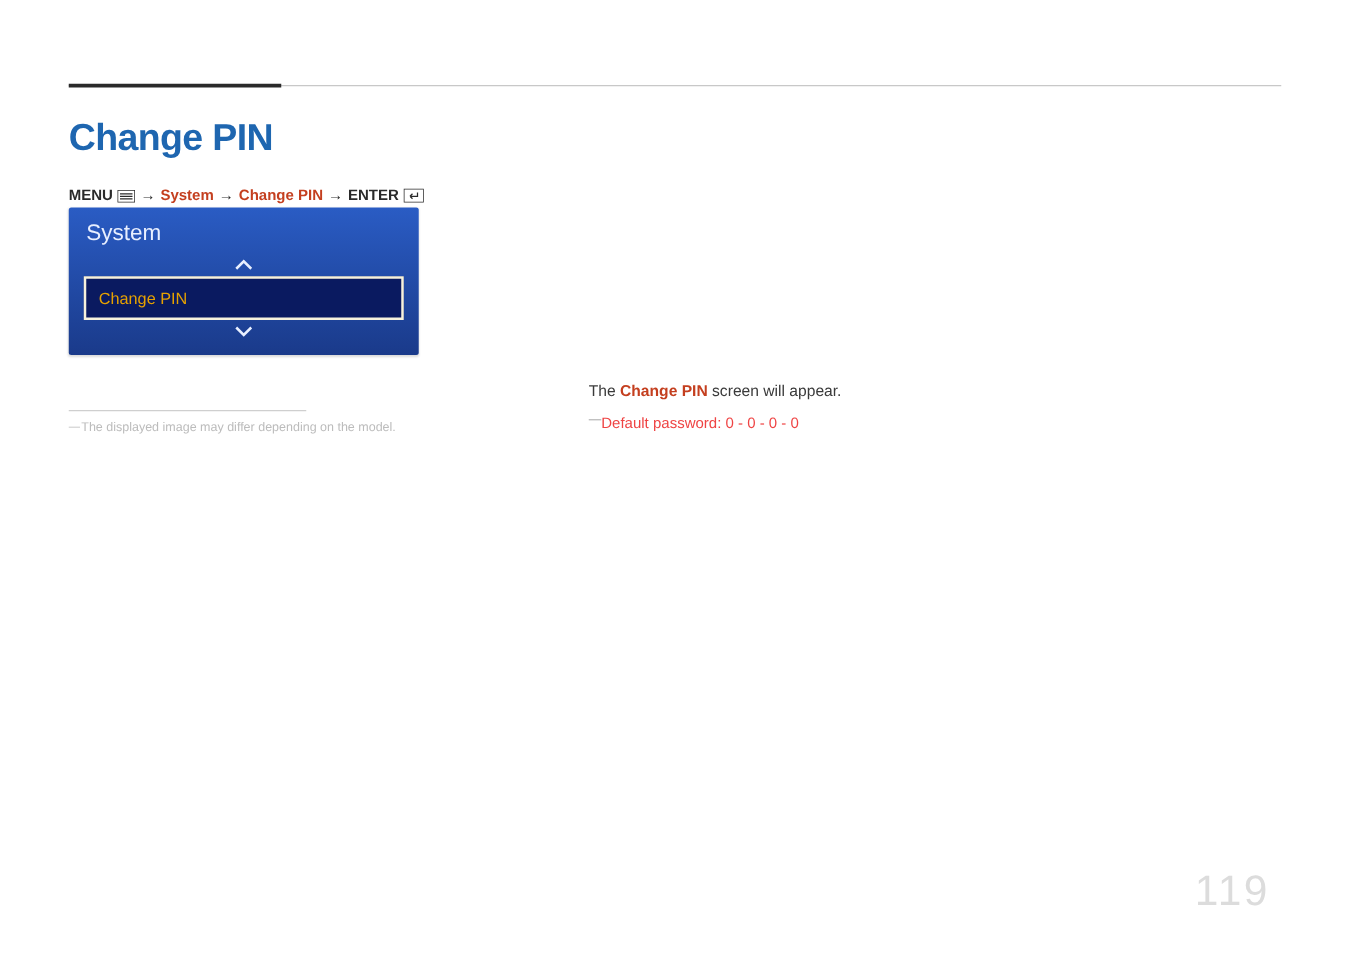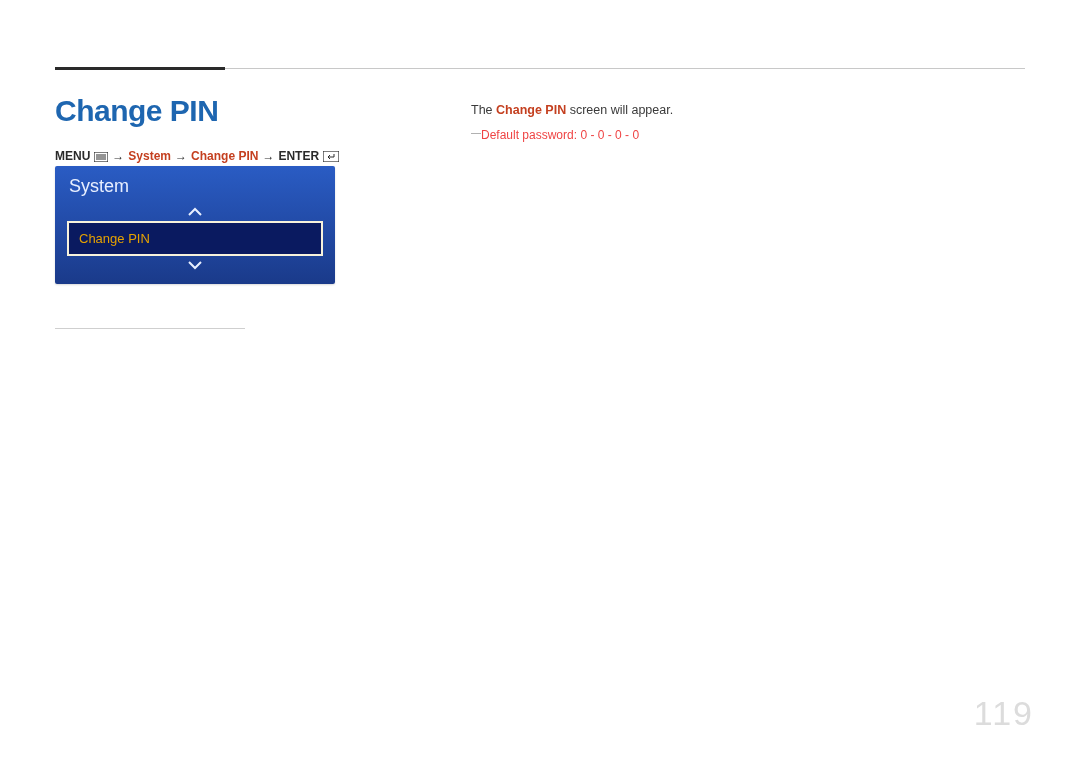--- a/index.html
+++ b/index.html
@@ -1,20 +1,20 @@
 <!DOCTYPE html>
 <html><head>
 <meta charset="utf-8">
 <style>
   * { box-sizing: border-box; margin: 0; padding: 0; }
   html, body { width: 1080px; height: 763px; background: #fff; font-family: "Segoe UI", Arial, sans-serif; color: #333; }
   .page { position: relative; width: 1080px; height: 763px; padding: 60px 55px 0 55px; }
   .top-rule { position: absolute; top: 68px; left: 55px; right: 55px; height: 1px; background: #c8c8c8; }
   .top-rule-accent { position: absolute; top: 67px; left: 55px; width: 170px; height: 3px; background: #2a2a2a; }
-  .columns { display: flex; gap: 50px; margin-top: 34px; }
+  .columns { display: flex; gap: 50px; margin-top: 34px; align-items: flex-end; }
   .col-left { width: 340px; flex: 0 0 340px; }
   .col-right { flex: 1; padding-top: 6px; margin-left: 26px; }
   .page-title { font-size: 30px; font-weight: 600; color: #1e66b0; letter-spacing: -0.5px; margin-bottom: 22px; }
   .nav-path { font-size: 12px; font-weight: 600; color: #2a2a2a; margin-bottom: 4px; line-height: 1; display: flex; align-items: center; flex-wrap: wrap; gap: 4px; }
   .nav-path .arrow { color: #2a2a2a; font-weight: 600; }
   .nav-path .system { color: #c43f1f; }
   .nav-path .changepin { color: #c43f1f; }
   .nav-path .icon svg { vertical-align: -2px; }
   .menu-box { width: 280px; border-radius: 2px; overflow: hidden; background: linear-gradient(#2a5cc4, #1a3a8a); box-shadow: 0 1px 2px rgba(0,0,0,0.15); }
   .menu-header { padding: 10px 14px 8px 14px; color: #e8efff; font-size: 18px; font-weight: 400; }
@@ -24,21 +24,21 @@
   .menu-item { background: #0a1a60; border: 2px solid #f7f2dc; color: #e6a100; font-size: 13px; text-align: left; padding: 8px 10px; margin: 4px 0; }
   .footnote-rule { width: 190px; height: 1px; background: #cfcfcf; margin-top: 44px; margin-bottom: 8px; }
   .footnote { font-size: 10px; color: #bcbcbc; padding-left: 10px; position: relative; }
   .footnote::before { content: "―"; position: absolute; left: 0; top: -1px; color: #bcbcbc; font-size: 9px; }
   .body-text { font-size: 12.5px; color: #3a3a3a; line-height: 1.6; }
   .body-text p { margin-bottom: 2px; }
   .body-text strong { font-weight: 700; }
   .body-text .red { color: #c43f1f; font-weight: 700; }
   .note-line { font-size: 12px; color: #ef4444; margin-top: 6px; padding-left: 10px; position: relative; }
   .note-line::before { content: "―"; position: absolute; left: 0; top: -1px; color: #9a9a9a; font-size: 10px; }
-  .page-number { position: absolute; bottom: 30px; right: 46px; font-size: 34px; color: #dcdcdc; font-weight: 300; letter-spacing: 2px; }
+  .page-number { position: absolute; bottom: 30px; right: 64px; font-size: 34px; color: #dcdcdc; font-weight: 300; letter-spacing: 2px; }
 </style>
 </head>
 <body>
 
 <div class="page">
   <div class="top-rule"></div>
   <div class="top-rule-accent"></div>
 
   <div class="columns">
 
@@ -80,20 +80,21 @@
           <div class="menu-item">Change PIN</div>
           <div class="chevron">
             <svg width="16" height="10" viewBox="0 0 16 10">
                 <path d="M2 2 L8 8 L14 2" fill="none" stroke="#e8efff" stroke-width="2"></path>
               </svg>
           </div>
         </div>
       </div>
 
       <div class="footnote-rule"></div>
+      <div class="footnote">The displayed image may differ depending on the model.</div>
     </div>
 
     <div class="col-right body-text">
       <p>
         <span>The </span><strong class="red">Change PIN</strong><span> screen will appear.</span>
       </p>
       <div class="note-line">Default password: 0 - 0 - 0 - 0</div>
     </div>
 
   </div>

